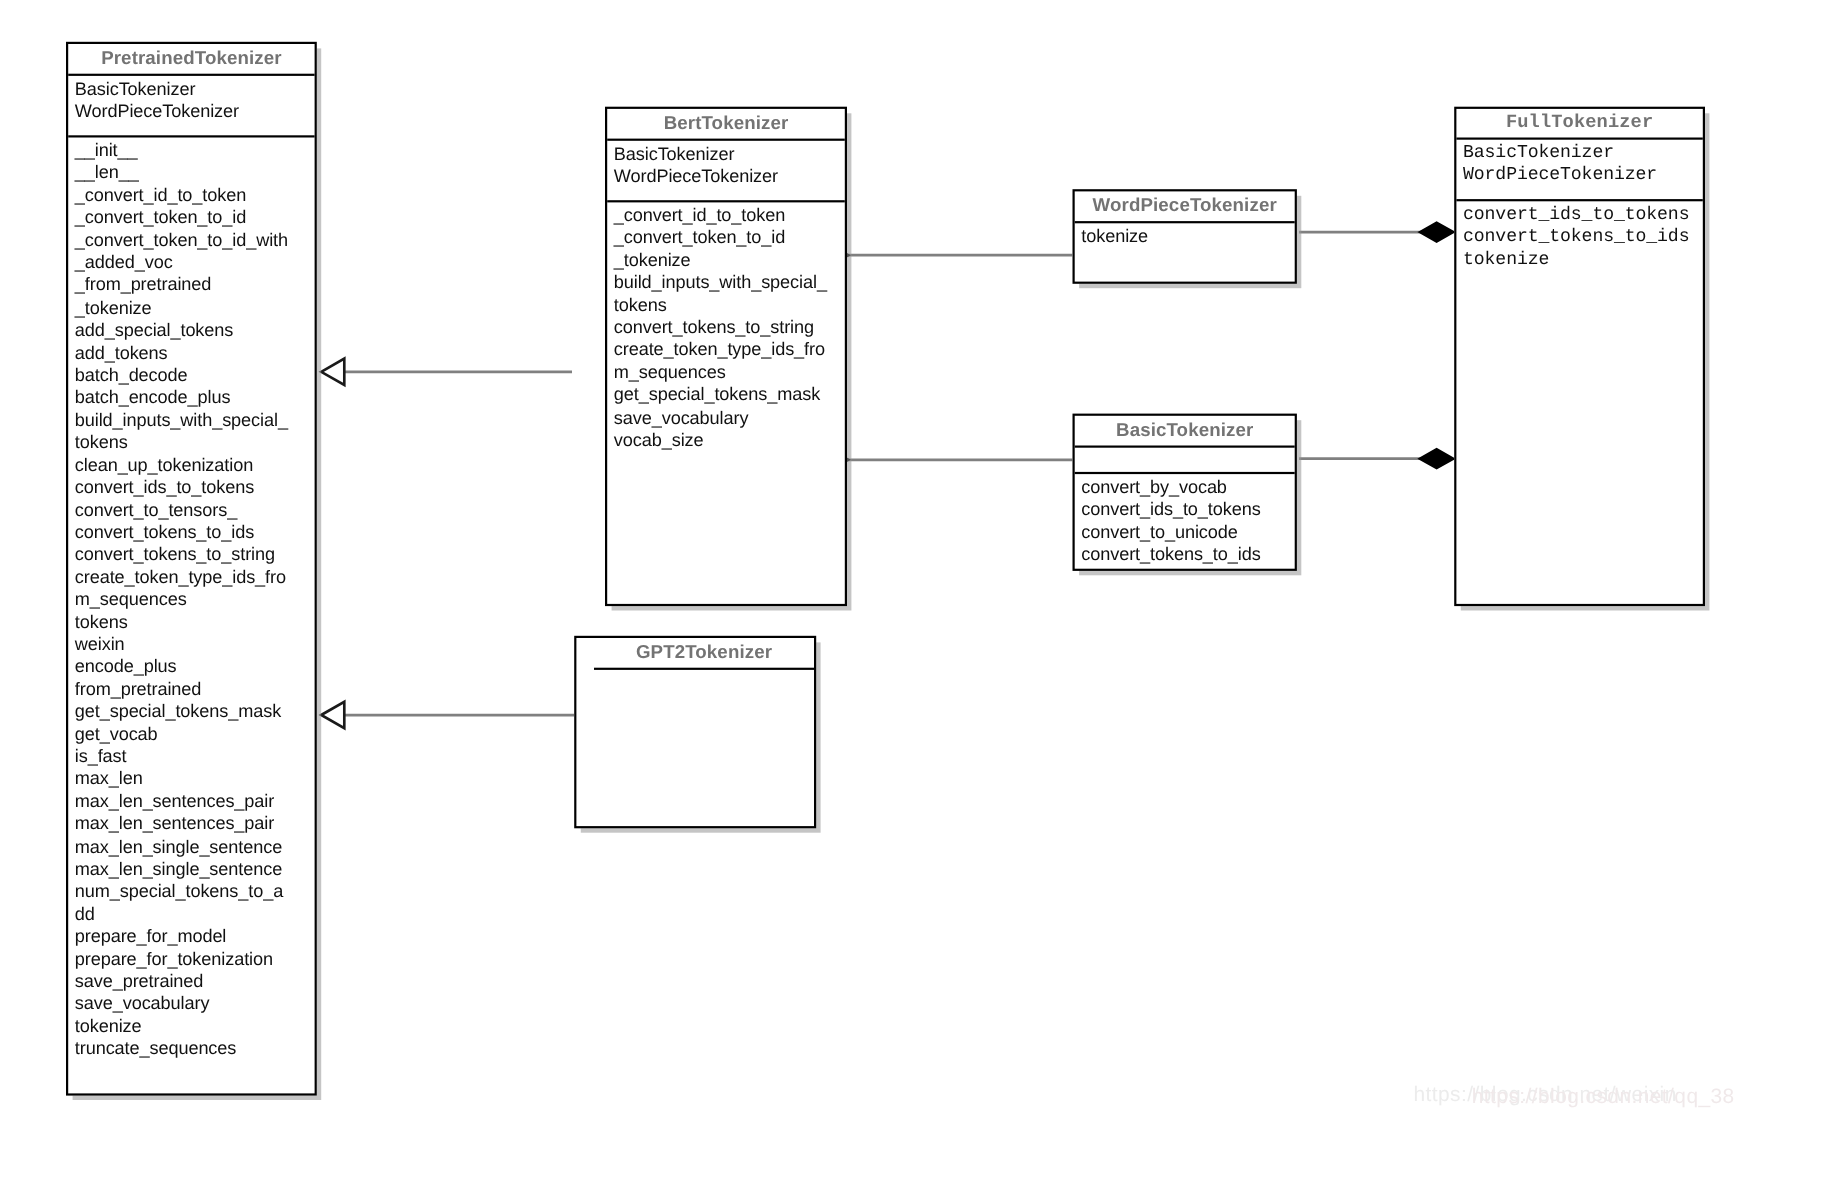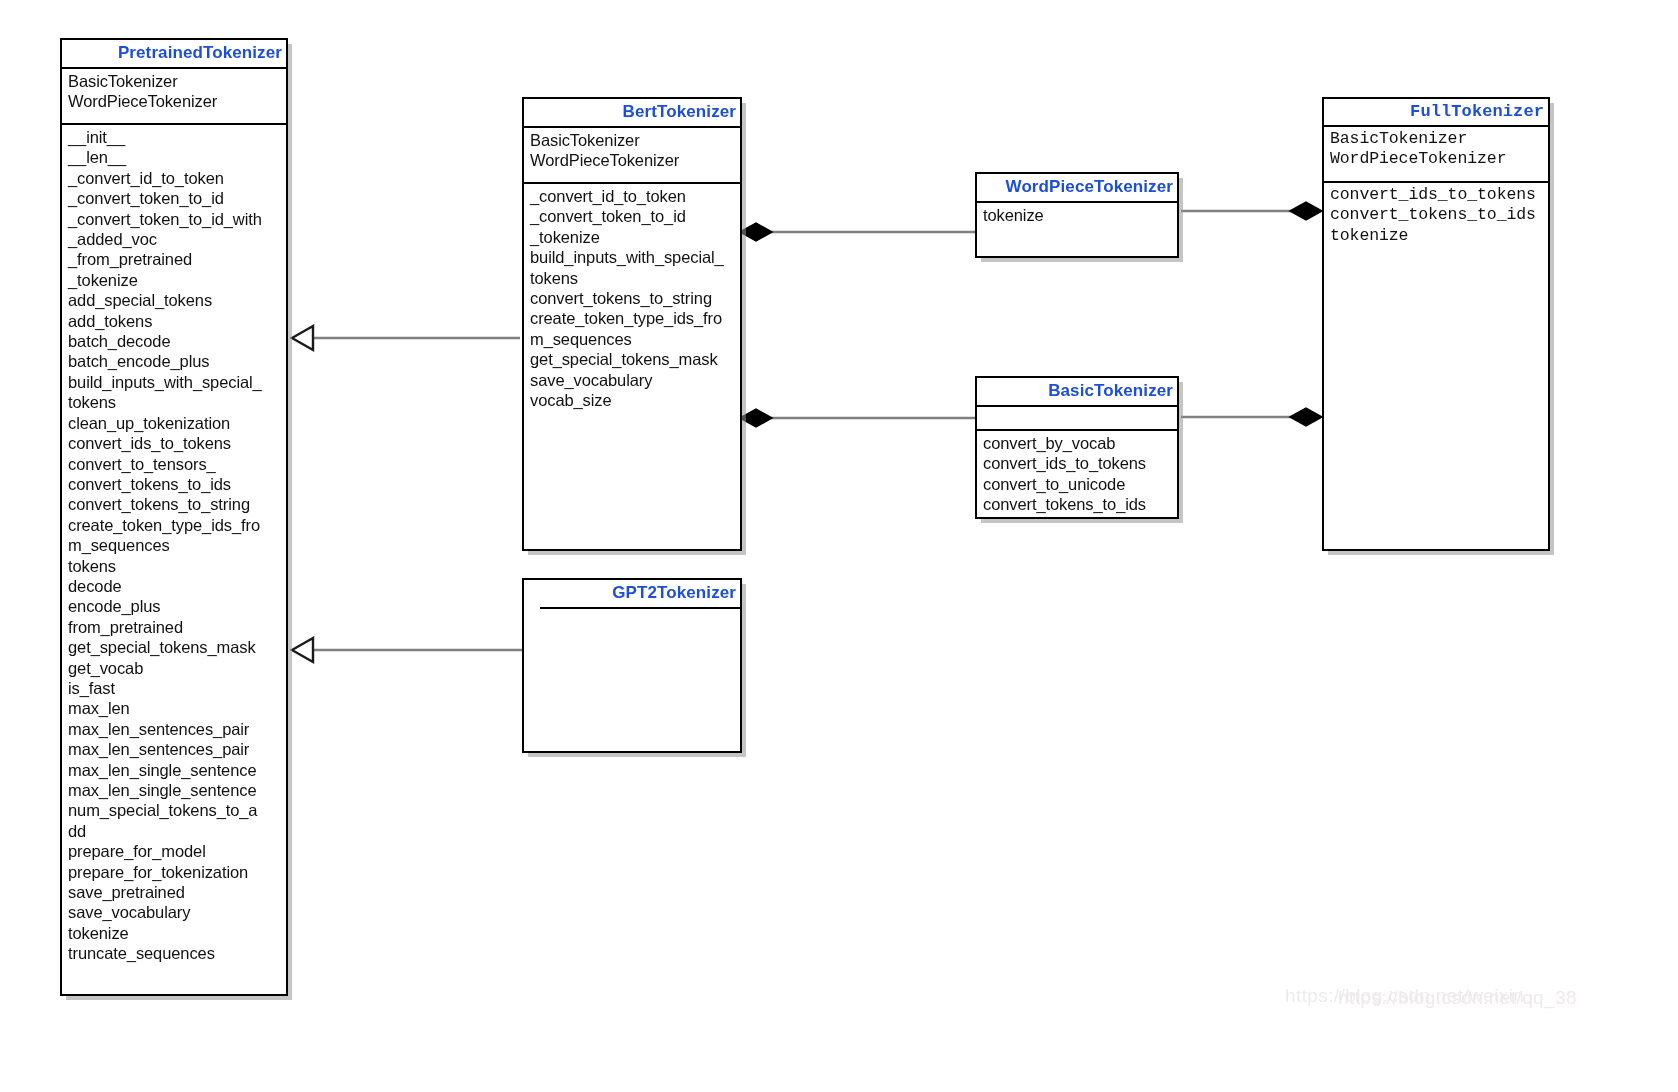--- a/index.html
+++ b/index.html
@@ -36,24 +36,24 @@
   .uml-class {
     position: absolute;
     z-index: 2;
     background: #ffffff;
     border: 2.5px solid #000000;
     box-sizing: border-box;
     box-shadow: 5px 5px 0 -1px rgba(150,150,150,0.55);
   }
 
   .uml-title {
-    text-align: right;
+    text-align: center;
     font-weight: bold;
     font-size: 17px;
-    color: #1d4ed8;
+    color: #737373;
     padding: 3px 4px 4px 4px;
     border-bottom: 2.5px solid #000000;
     letter-spacing: 0.1px;
     white-space: nowrap;
   }
 
   .uml-compartment {
     border-bottom: 2.5px solid #000000;
     padding: 2px 0 4px 0;
     box-sizing: border-box;
@@ -158,21 +158,21 @@
       <div class="uml-row">build_inputs_with_special_</div>
       <div class="uml-row">tokens</div>
       <div class="uml-row">clean_up_tokenization</div>
       <div class="uml-row">convert_ids_to_tokens</div>
       <div class="uml-row">convert_to_tensors_</div>
       <div class="uml-row">convert_tokens_to_ids</div>
       <div class="uml-row">convert_tokens_to_string</div>
       <div class="uml-row">create_token_type_ids_fro</div>
       <div class="uml-row">m_sequences</div>
       <div class="uml-row">tokens</div>
-      <div class="uml-row">decode</div>
+      <div class="uml-row">weixin</div>
       <div class="uml-row">encode_plus</div>
       <div class="uml-row">from_pretrained</div>
       <div class="uml-row">get_special_tokens_mask</div>
       <div class="uml-row">get_vocab</div>
       <div class="uml-row">is_fast</div>
       <div class="uml-row">max_len</div>
       <div class="uml-row">max_len_sentences_pair</div>
       <div class="uml-row">max_len_sentences_pair</div>
       <div class="uml-row">max_len_single_sentence</div>
       <div class="uml-row">max_len_single_sentence</div>
@@ -180,21 +180,21 @@
       <div class="uml-row">dd</div>
       <div class="uml-row">prepare_for_model</div>
       <div class="uml-row">prepare_for_tokenization</div>
       <div class="uml-row">save_pretrained</div>
       <div class="uml-row">save_vocabulary</div>
       <div class="uml-row">tokenize</div>
       <div class="uml-row">truncate_sequences</div>
     </div>
   </div>
 
-  <div class="uml-class flexbox" style="left:522px; top:97px; width:220px; height:454px;">
+  <div class="uml-class flexbox" style="left:550px; top:97px; width:220px; height:454px;">
     <div class="uml-title">BertTokenizer</div>
     <div class="uml-compartment attrs">
       <div class="uml-row">BasicTokenizer</div>
       <div class="uml-row">WordPieceTokenizer</div>
     </div>
     <div class="uml-compartment fill">
       <div class="uml-row">_convert_id_to_token</div>
       <div class="uml-row">_convert_token_to_id</div>
       <div class="uml-row">_tokenize</div>
       <div class="uml-row">build_inputs_with_special_</div>

